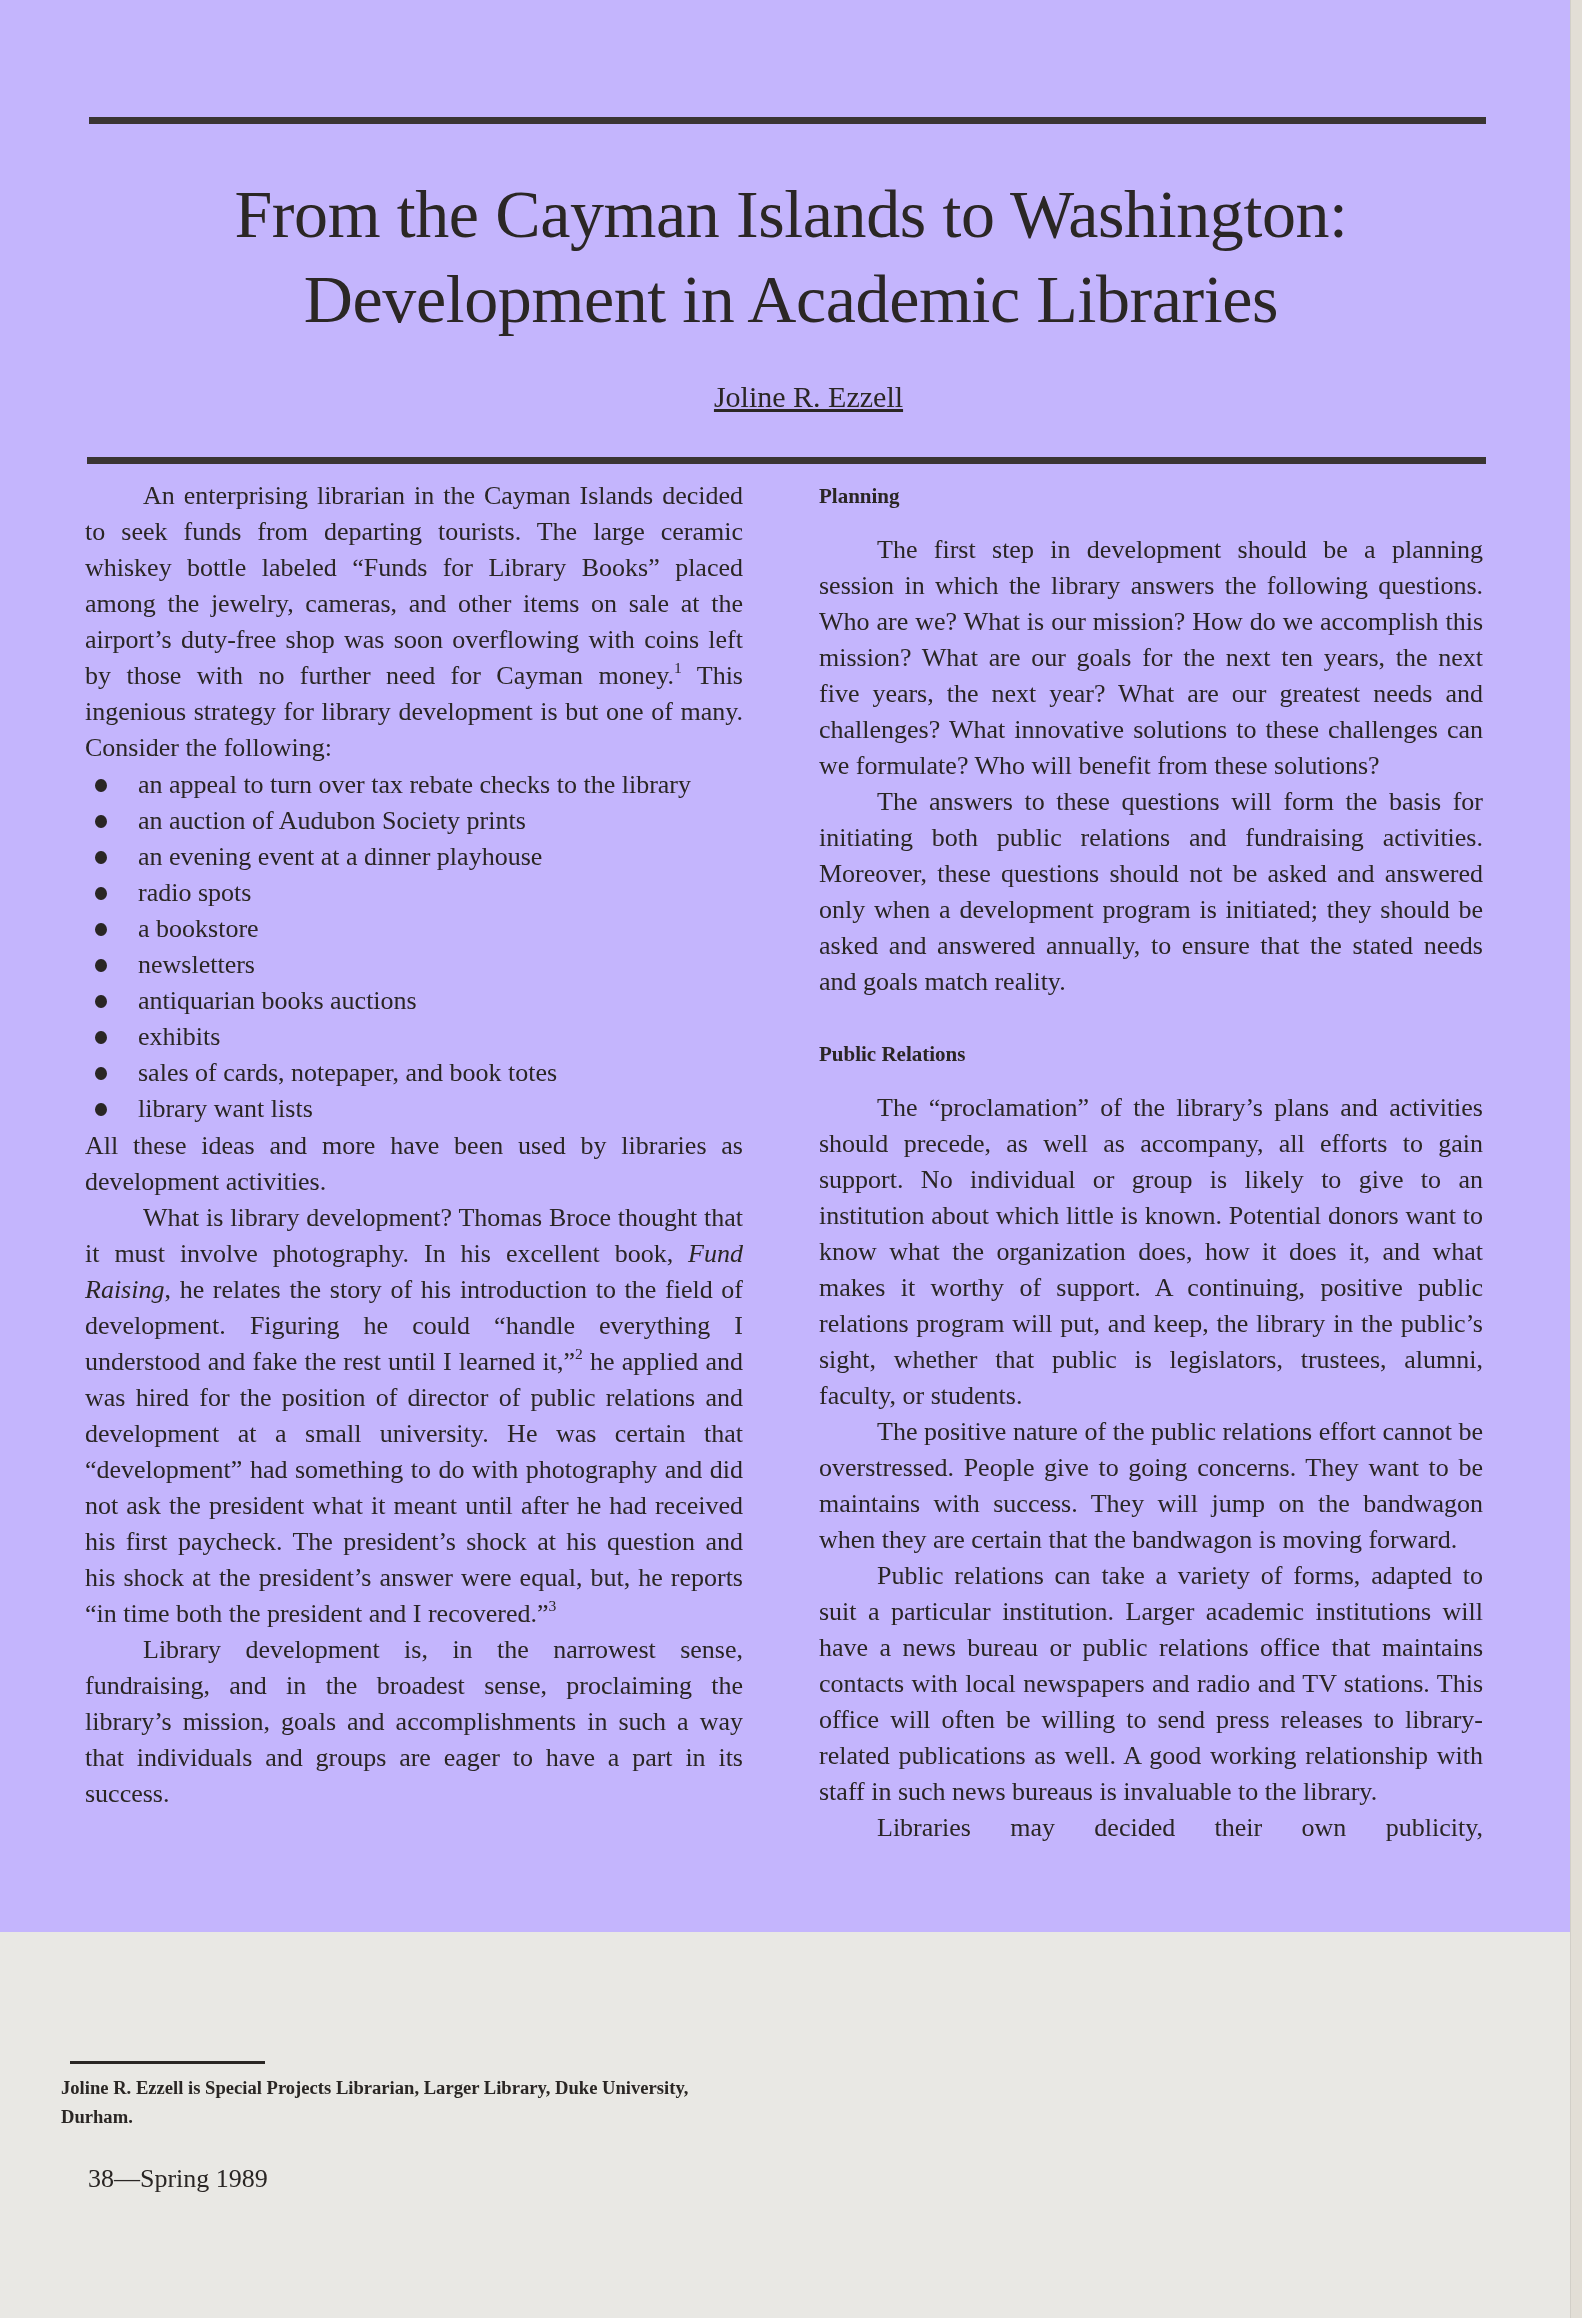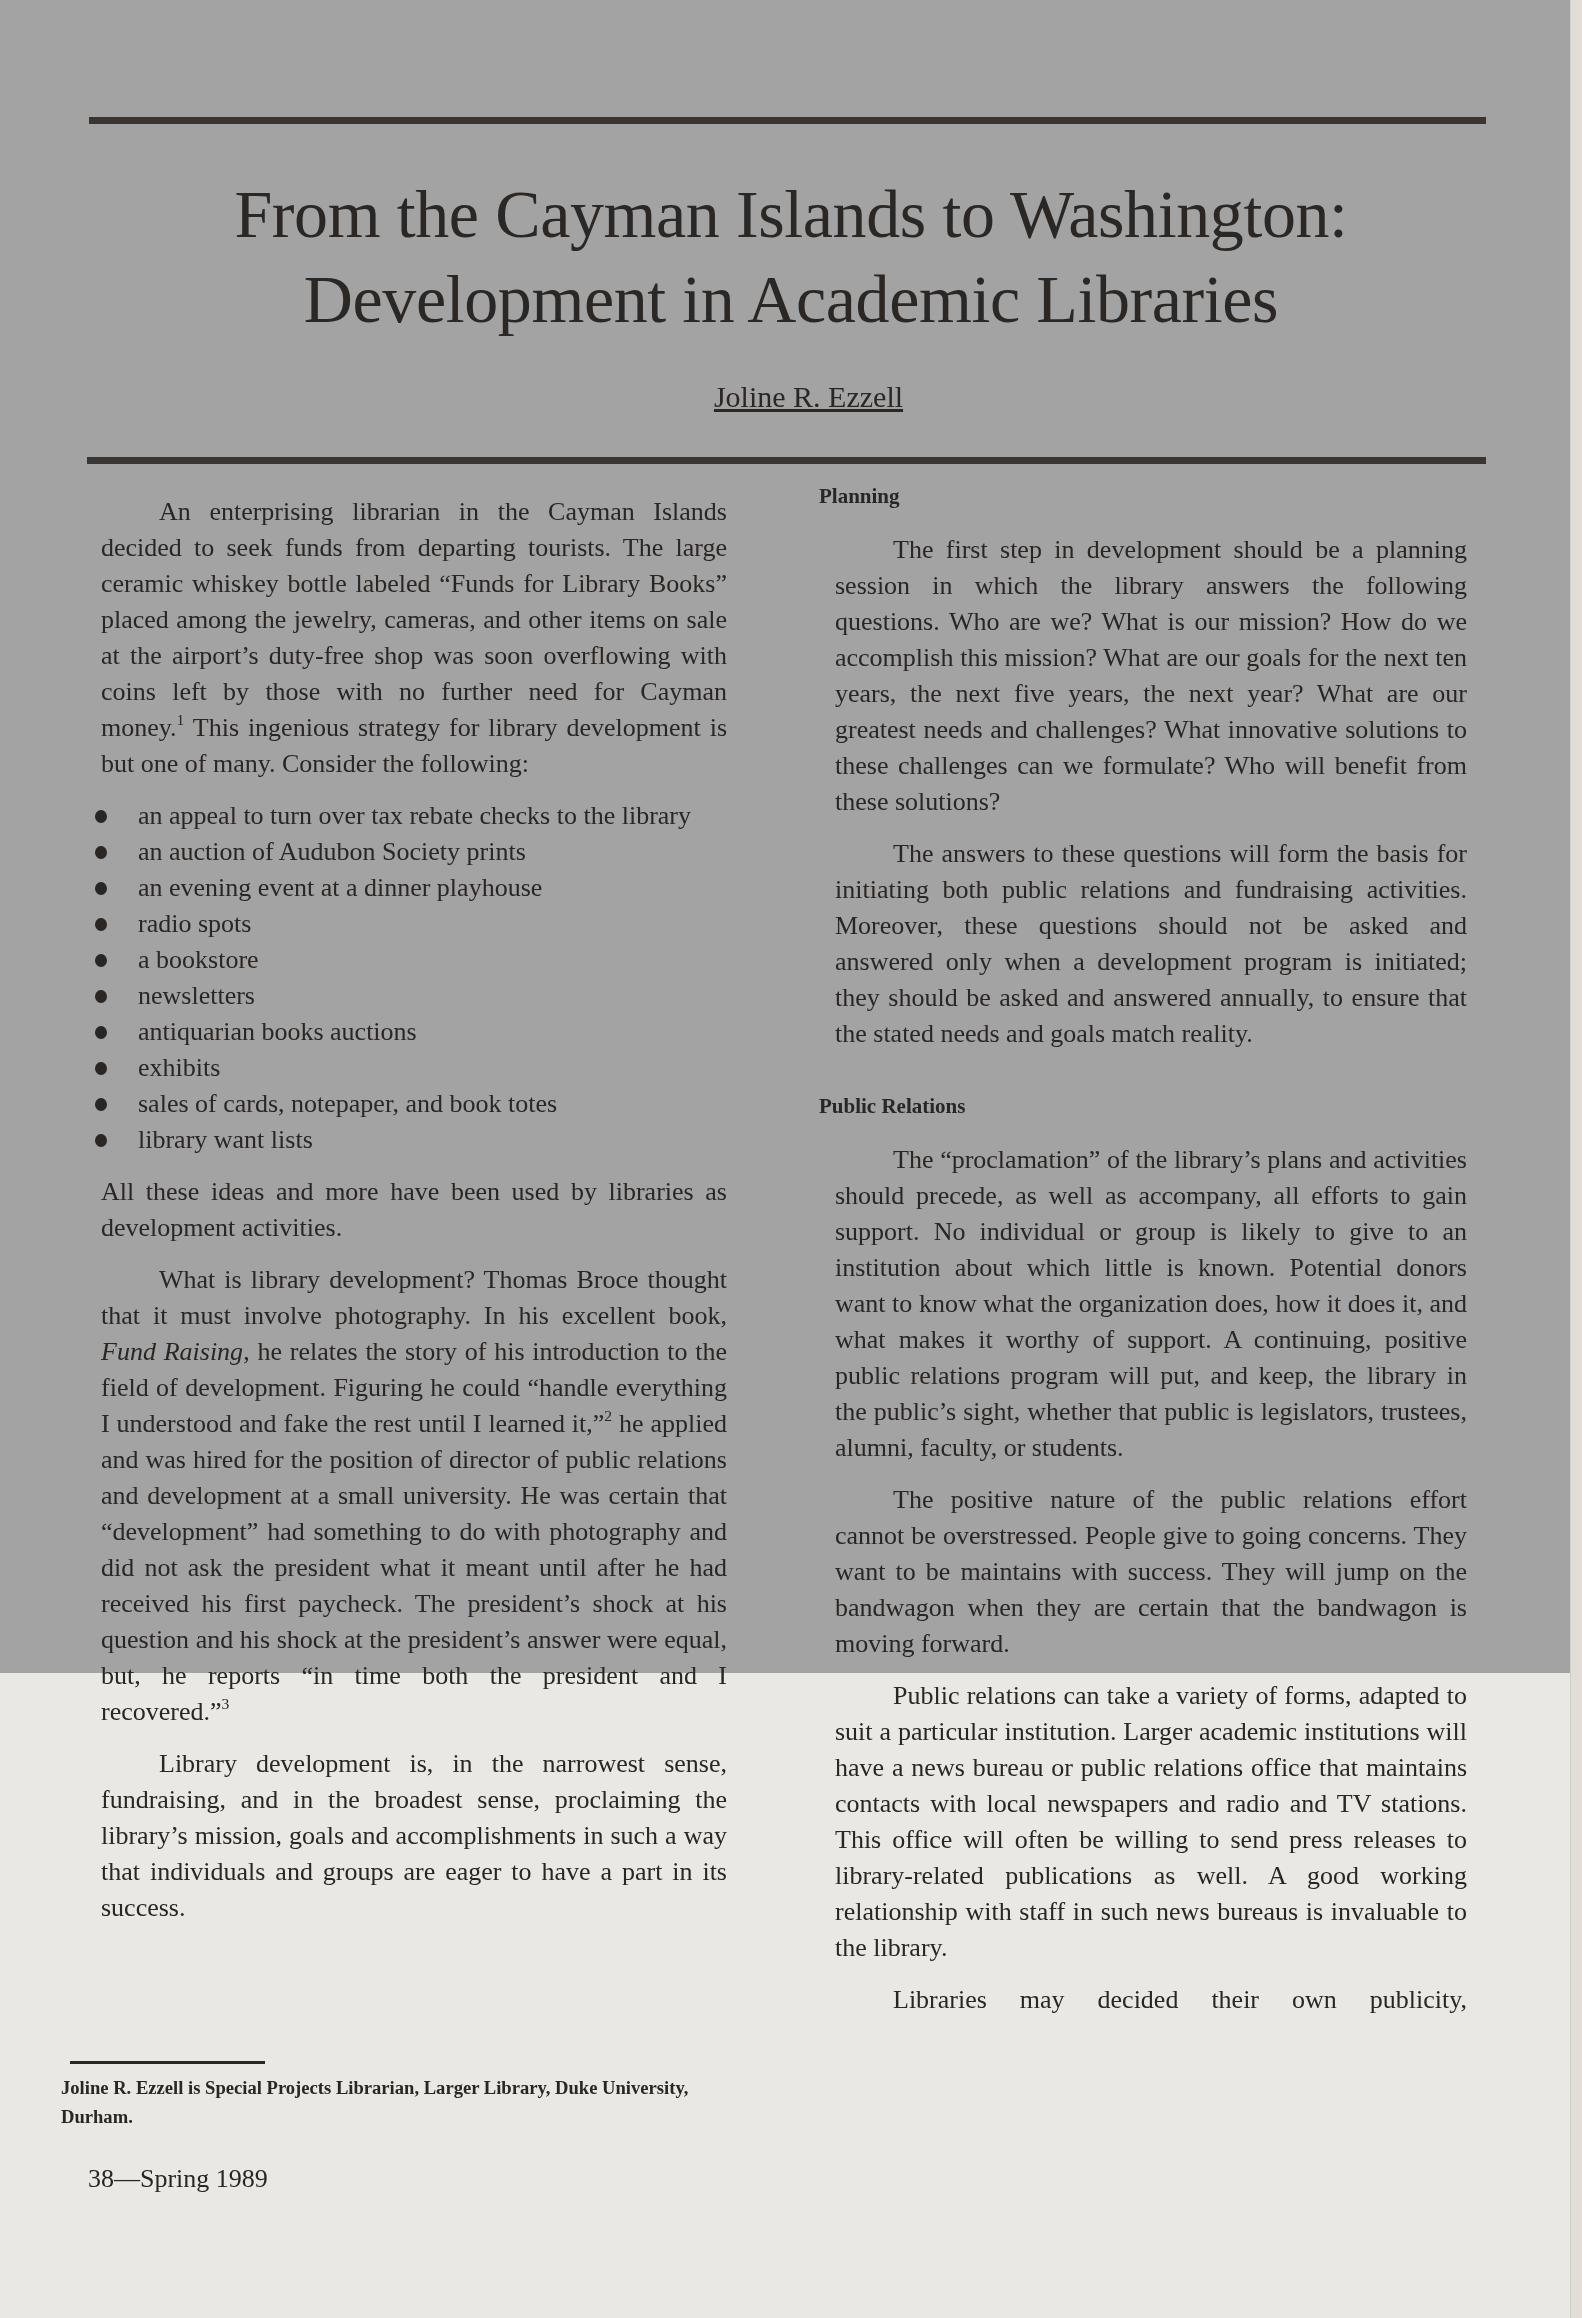--- a/index.html
+++ b/index.html
@@ -5,22 +5,22 @@
   html, body { margin: 0; padding: 0; }
   body {
     width: 1582px; height: 2319px;
     background: #e9e8e4;
     position: relative; overflow: hidden;
     font-family: "Liberation Serif", "DejaVu Serif", serif;
     color: #2a2624;
   }
   .page {
     position: absolute; left: 0; top: 0;
-    width: 1570px; height: 1673px;
-    background: #a3a3a3;
+    width: 1570px; height: 1932px;
+    background: #c4b5fd;
   }
   .page-edge {
     position: absolute; left: 1570px; top: 0;
     width: 12px; height: 2319px;
     background: #e2ded6;
     border-left: 0.8px solid #d2cfc8;
   }
   .rule {
     position: absolute; background: #3a3533;
   }
@@ -41,21 +41,21 @@
     text-decoration: underline;
   }
   .col {
     position: absolute; top: 478px;
     font-size: 26px; line-height: 36px;
     text-align: justify;
     color: #2a2624;
   }
   .col.left { left: 85px; width: 658px; }
   .col.right { left: 819px; width: 664px; }
-  .col p { margin: 16px; text-indent: 58px; }
+  .col p { margin: 0; text-indent: 58px; }
   .col p.noindent { text-indent: 0; }
   .col .heading {
     font-weight: bold; font-size: 21px; line-height: 36px;
     margin: 0; text-indent: 0; text-align: left;
   }
   .col .heading.spaced { margin-top: 36px; }
   .col .heading + p { margin-top: 18px; }
   sup { font-size: 60%; line-height: 0; vertical-align: 0.7em; }
   ul.bullets {
     list-style: none; margin: 1px; padding: 0 0 0 52px;

